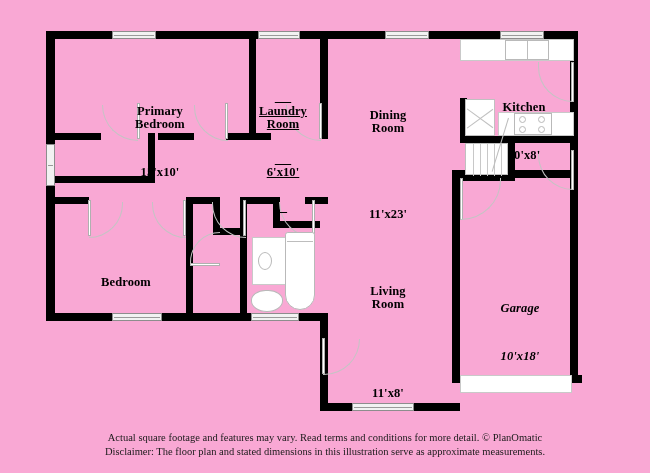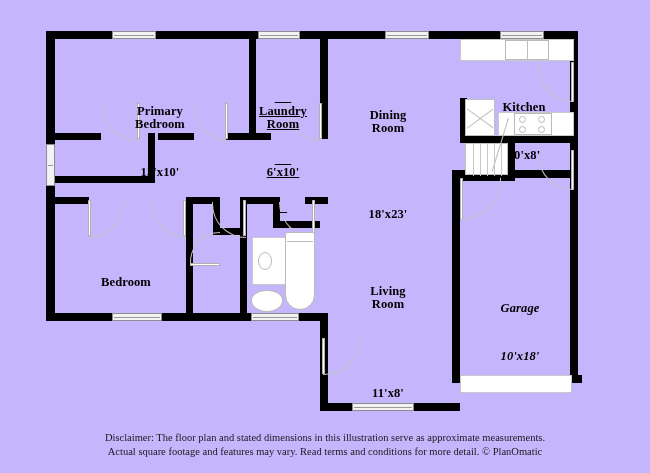--- a/index.html
+++ b/index.html
@@ -1,18 +1,18 @@
 <!DOCTYPE html>
 <html><head>
 <meta charset="utf-8">
 <title>Floor Plan</title>
 <style>
   html,body{margin:0;padding:0;background:#ffffff;}
   body{width:650px;height:473px;font-family:"Liberation Serif",serif;overflow:hidden;}
-  #plan{position:relative;width:650px;height:473px;background:#c4b5fd;}
+  #plan{position:relative;width:650px;height:473px;background:#f9a8d4;}
 
   
   .wall{position:absolute;background:#000000;}
   
   .line{position:absolute;background:#bdbdbd;}
   .cab{position:absolute;border:1px solid #c9c9c9;background:#ffffff;box-sizing:border-box;}
 
   
   .window{position:absolute;background:#f2f2f2;border:1px solid #8d8d8d;box-sizing:border-box;}
   .window:after{content:"";position:absolute;left:1px;right:1px;top:50%;height:1px;background:#9a9a9a;margin-top:-.5px;}
@@ -198,21 +198,21 @@
   <div class="label" style="left:243px; top:70px; width:80px;text-decoration:underline;">
     <span class="nm">Laundry
 Room</span>
     <span class="dm">6'x10'</span>
   </div>
   <div class="label" style="left:340px; top:74px; width:96px;">
     <span class="nm">Dining
 Room</span>
   </div>
   <div class="label" style="left:340px; top:173px; width:96px;">
-    <span class="dm">18'x23'</span>
+    <span class="dm">11'x23'</span>
   </div>
   <div class="label" style="left:481px; top:66px; width:86px;">
     <span class="nm">Kitchen</span>
     <span class="dm">10'x8'</span>
   </div>
   <div class="label" style="left:76px; top:241px; width:100px;">
     <span class="nm">Bedroom</span>
   </div>
   <div class="label" style="left:340px; top:250px; width:96px;">
     <span class="nm">Living
@@ -220,17 +220,17 @@
   </div>
   <div class="label" style="left:340px; top:352px; width:96px;">
     <span class="dm">11'x8'</span>
   </div>
   <div class="label" style="left:472px; top:267px; width:96px;font-style:italic;">
     <span class="nm">Garage</span>
     <span class="dm">10'x18'</span>
   </div>
 
   <div id="disclaimer">
+    <span>Actual square footage and features may vary. Read terms and conditions for more detail. © PlanOmatic</span>
     <span>Disclaimer: The floor plan and stated dimensions in this illustration serve as approximate measurements.</span>
-    <span>Actual square footage and features may vary. Read terms and conditions for more detail. © PlanOmatic</span>
   </div>
 
 </div>
 
 </body></html>

